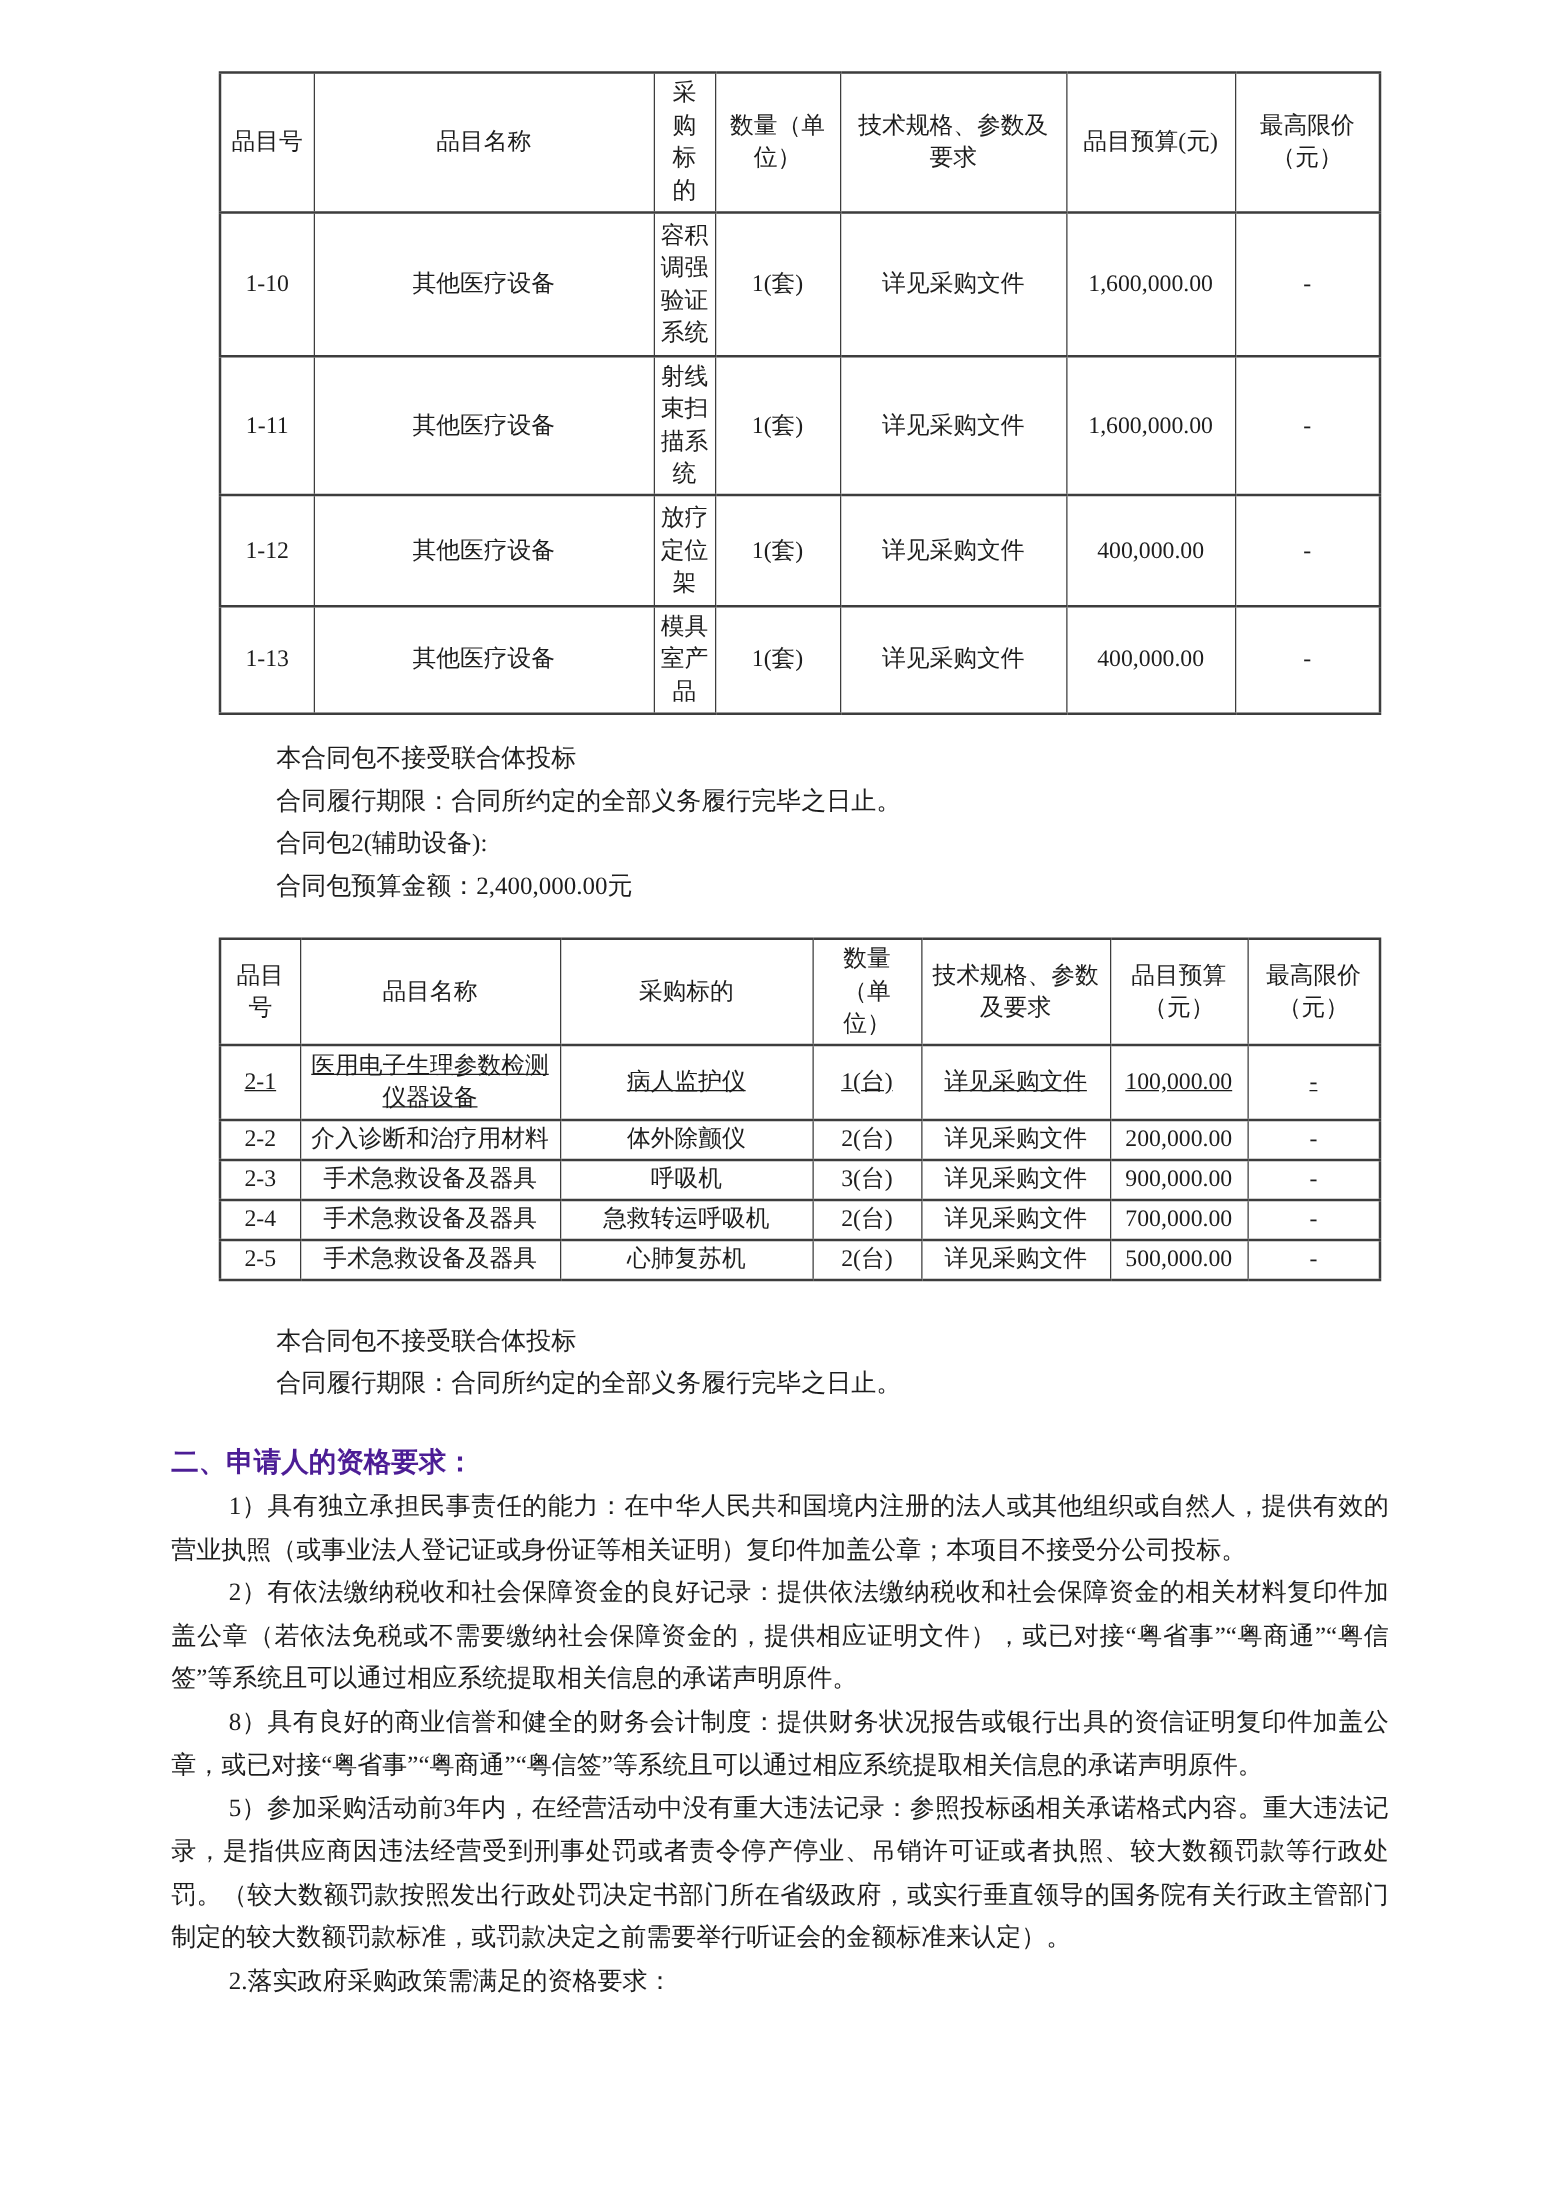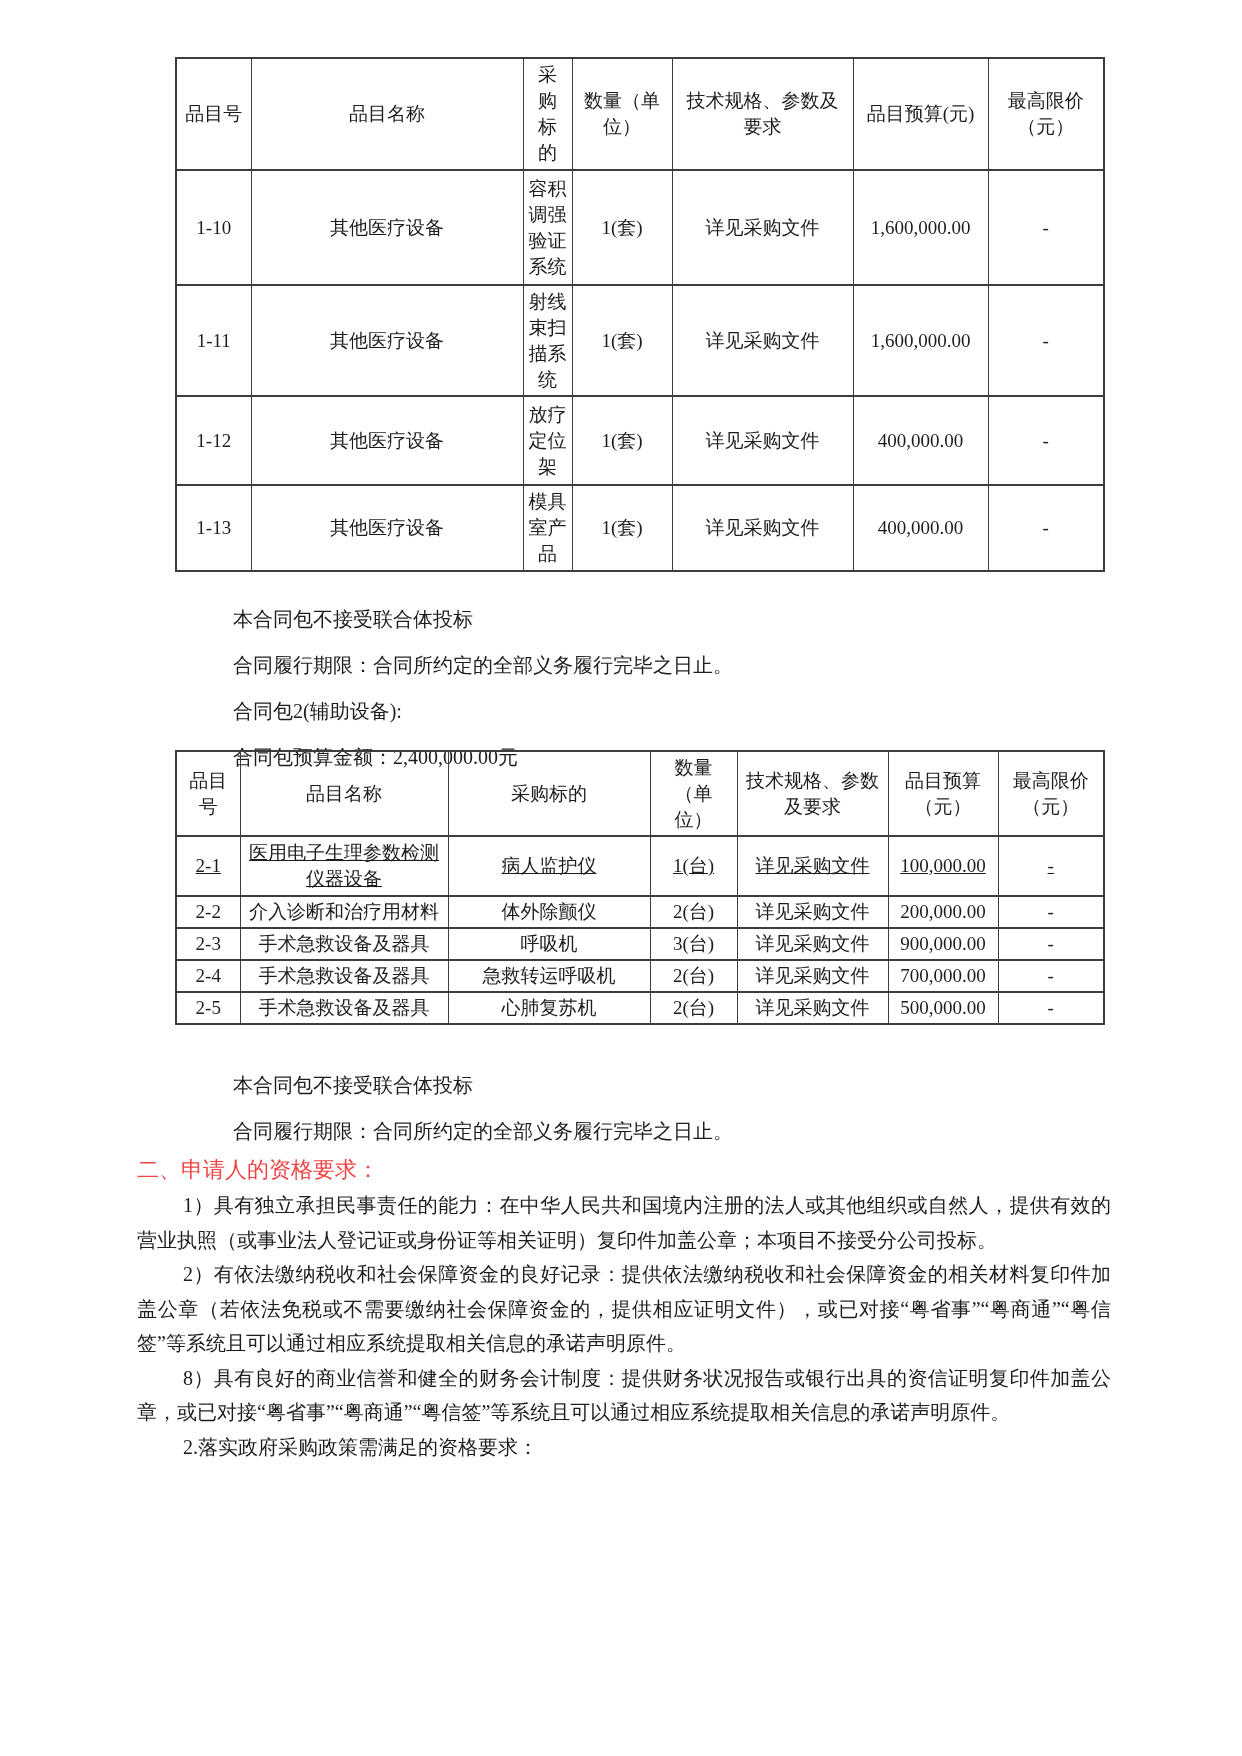--- a/index.html
+++ b/index.html
@@ -47,32 +47,32 @@
   .t2 tbody tr:nth-child(1) { height: 60px; text-decoration: underline; }
   .t2 tbody tr:nth-child(n+2) { height: 28px; }
 
   .note-block {
     position: absolute;
     left: 221px;
     font-size: 20px;
     line-height: 34px;
     color: #1d1d1d;
   }
-  .note-block p { margin: 12px; }
+  .note-block p { margin: 0; }
   #mid-notes { top: 590px; }
   #after-notes { top: 1056px; }
 
   .heading {
     position: absolute;
     left: 137px;
     top: 1149px;
     font-size: 22px;
     line-height: 42px;
-    font-weight: normal;
-    color: #ef4444;
+    font-weight: bold;
+    color: #4c1d95;
     margin: 0;
   }
   .bodytext {
     position: absolute;
     left: 137px;
     top: 1188px;
     width: 974px;
     font-size: 20px;
     line-height: 34.5px;
     text-align: justify;
@@ -249,16 +249,17 @@
     <p>本合同包不接受联合体投标</p>
     <p>合同履行期限：合同所约定的全部义务履行完毕之日止。</p>
   </div>
 
   <h2 class="heading">二、申请人的资格要求：</h2>
 
   <div class="bodytext">
     <p>1）具有独立承担民事责任的能力：在中华人民共和国境内注册的法人或其他组织或自然人，提供有效的营业执照（或事业法人登记证或身份证等相关证明）复印件加盖公章；本项目不接受分公司投标。</p>
     <p>2）有依法缴纳税收和社会保障资金的良好记录：提供依法缴纳税收和社会保障资金的相关材料复印件加盖公章（若依法免税或不需要缴纳社会保障资金的，提供相应证明文件），或已对接“粤省事”“粤商通”“粤信签”等系统且可以通过相应系统提取相关信息的承诺声明原件。</p>
     <p>8）具有良好的商业信誉和健全的财务会计制度：提供财务状况报告或银行出具的资信证明复印件加盖公章，或已对接“粤省事”“粤商通”“粤信签”等系统且可以通过相应系统提取相关信息的承诺声明原件。</p>
+    <p>5）参加采购活动前3年内，在经营活动中没有重大违法记录：参照投标函相关承诺格式内容。重大违法记录，是指供应商因违法经营受到刑事处罚或者责令停产停业、吊销许可证或者执照、较大数额罚款等行政处罚。（较大数额罚款按照发出行政处罚决定书部门所在省级政府，或实行垂直领导的国务院有关行政主管部门制定的较大数额罚款标准，或罚款决定之前需要举行听证会的金额标准来认定）。</p>
     <p>2.落实政府采购政策需满足的资格要求：</p>
   </div>
 
 </div>
 
 </body></html>

